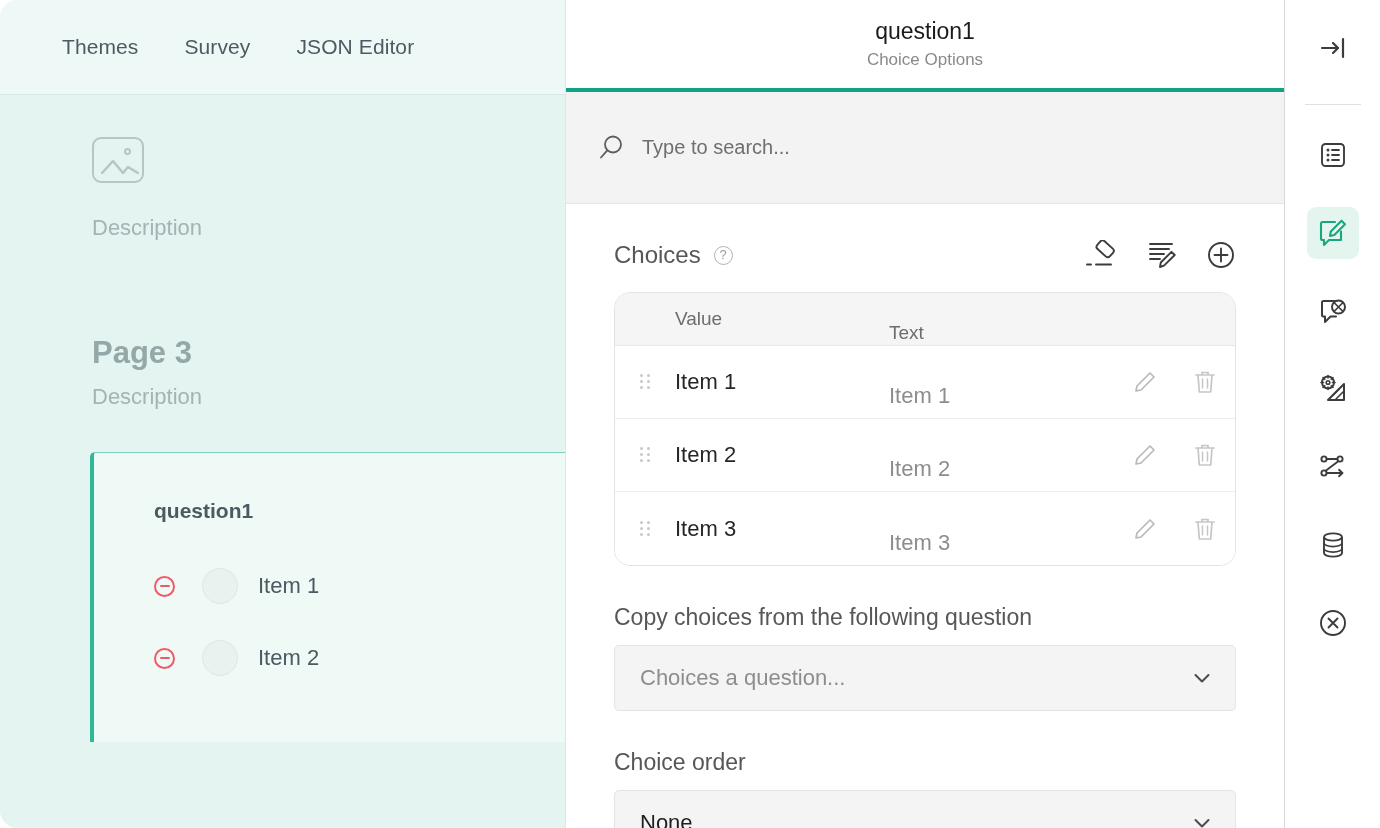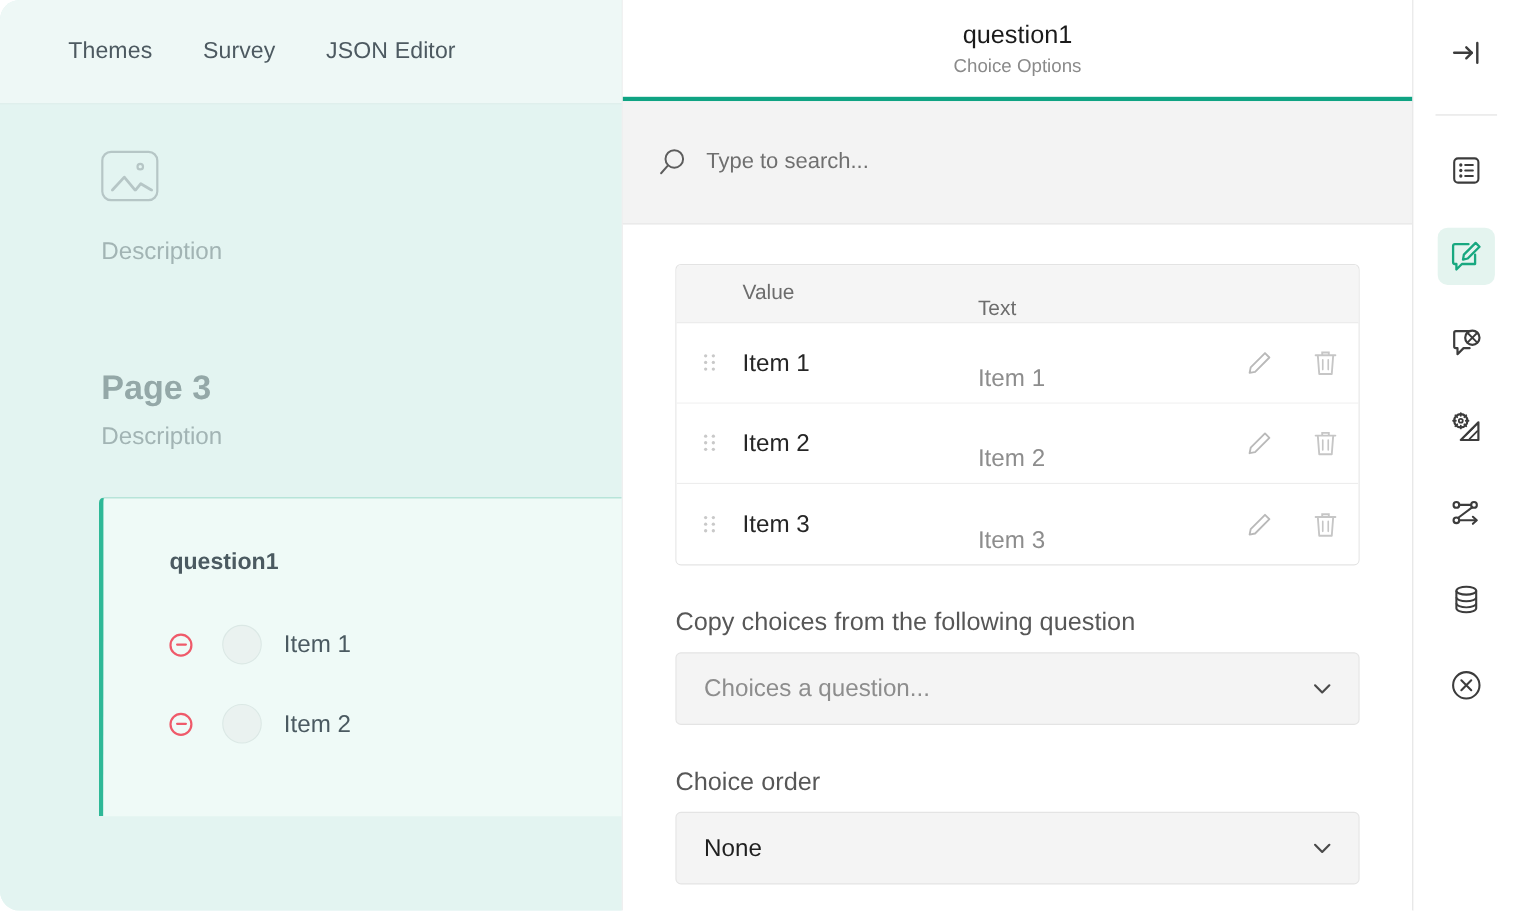--- a/index.html
+++ b/index.html
@@ -228,21 +228,21 @@
   .sec-actions {
     margin-left: auto;
     display: flex;
     align-items: center;
     gap: 28px;
   }
   .act-btn { cursor: pointer; display: block; }
 
   .choices-table {
     border: 1px solid #e3e3e3;
-    border-radius: 5px;
+    border-radius: 16px;
     overflow: hidden;
     background: #fff;
   }
   .ct-head {
     display: flex;
     align-items: center;
     height: 53px;
     background: #f5f5f5;
     border-bottom: 1px solid #e8e8e8;
     font-size: 19px;
@@ -371,20 +371,46 @@
     <div class="search-bar">
       <svg width="30" height="30" viewBox="0 0 30 30">
         <circle cx="17" cy="11.5" r="8" fill="none" stroke="#5d5d5d" stroke-width="1.8"></circle>
         <line x1="11.3" y1="17.4" x2="5" y2="24.5" stroke="#5d5d5d" stroke-width="1.8" stroke-linecap="round"></line>
       </svg>
       <span class="search-ph">Type to search...</span>
     </div>
 
     <div class="props-body">
 
+      <div class="sec-head">
+        <span class="sec-title">Choices</span>
+        <span class="help-icon">?</span>
+
+        <div class="sec-actions">
+          <svg class="act-btn" width="34" height="30" viewBox="0 0 34 30">
+            <rect x="12.5" y="3.5" width="17" height="10.5" rx="3" transform="rotate(42 21 9)" fill="none" stroke="#3c3c3c" stroke-width="1.9"></rect>
+            <line x1="3" y1="24.5" x2="7" y2="24.5" stroke="#3c3c3c" stroke-width="1.9" stroke-linecap="round"></line>
+            <line x1="12" y1="24.5" x2="27" y2="24.5" stroke="#3c3c3c" stroke-width="1.9" stroke-linecap="round"></line>
+          </svg>
+
+          <svg class="act-btn" width="32" height="30" viewBox="0 0 32 30">
+            <line x1="4" y1="4" x2="26" y2="4" stroke="#3c3c3c" stroke-width="1.9" stroke-linecap="round"></line>
+            <line x1="4" y1="9" x2="23" y2="9" stroke="#3c3c3c" stroke-width="1.9" stroke-linecap="round"></line>
+            <line x1="4" y1="14" x2="18" y2="14" stroke="#3c3c3c" stroke-width="1.9" stroke-linecap="round"></line>
+            <line x1="4" y1="19" x2="14" y2="19" stroke="#3c3c3c" stroke-width="1.9" stroke-linecap="round"></line>
+            <path d="M14 27 L14.8 22.5 L25.5 11.8 L28.7 15 L18 25.7 Z" fill="none" stroke="#3c3c3c" stroke-width="1.9" stroke-linejoin="round"></path>
+          </svg>
+
+          <svg class="act-btn" width="30" height="30" viewBox="0 0 30 30">
+            <circle cx="15" cy="15" r="12" fill="none" stroke="#3c3c3c" stroke-width="1.9"></circle>
+            <line x1="15" y1="8.5" x2="15" y2="21.5" stroke="#3c3c3c" stroke-width="1.9" stroke-linecap="round"></line>
+            <line x1="8.5" y1="15" x2="21.5" y2="15" stroke="#3c3c3c" stroke-width="1.9" stroke-linecap="round"></line>
+          </svg>
+        </div>
+      </div>
 
       <div class="choices-table">
 
         <div class="ct-head">
           <span class="c-drag"></span>
           <span class="c-value">Value</span>
           <span class="c-text">Text</span>
           <span class="c-edit"></span>
           <span class="c-del"></span>
         </div>

